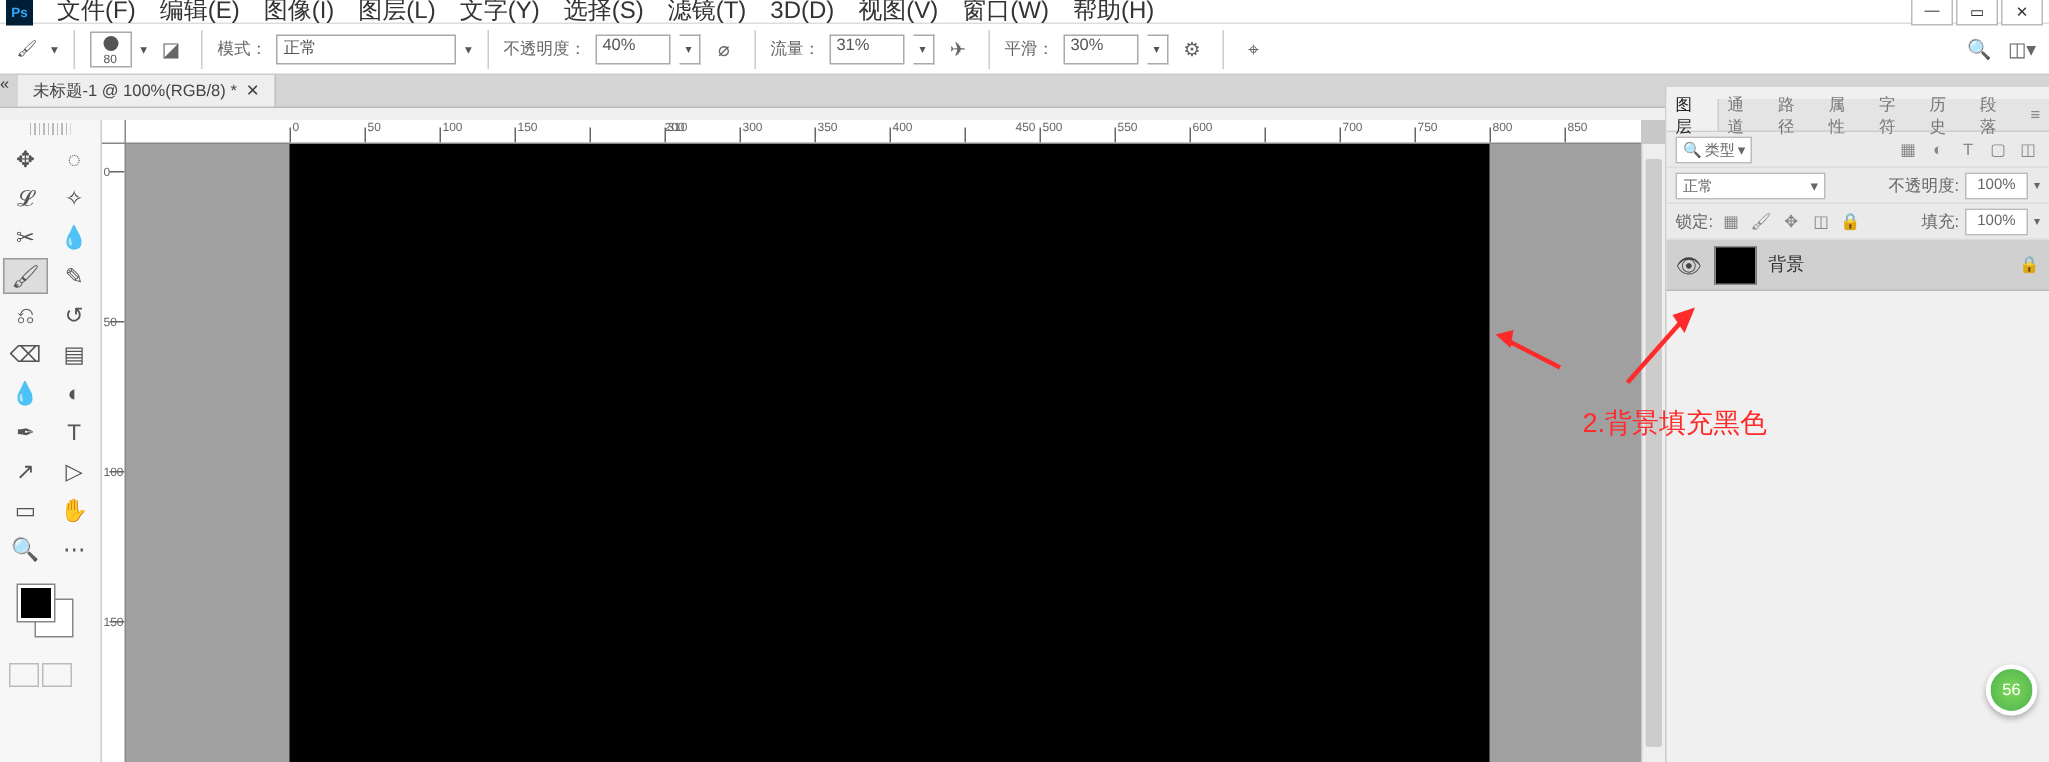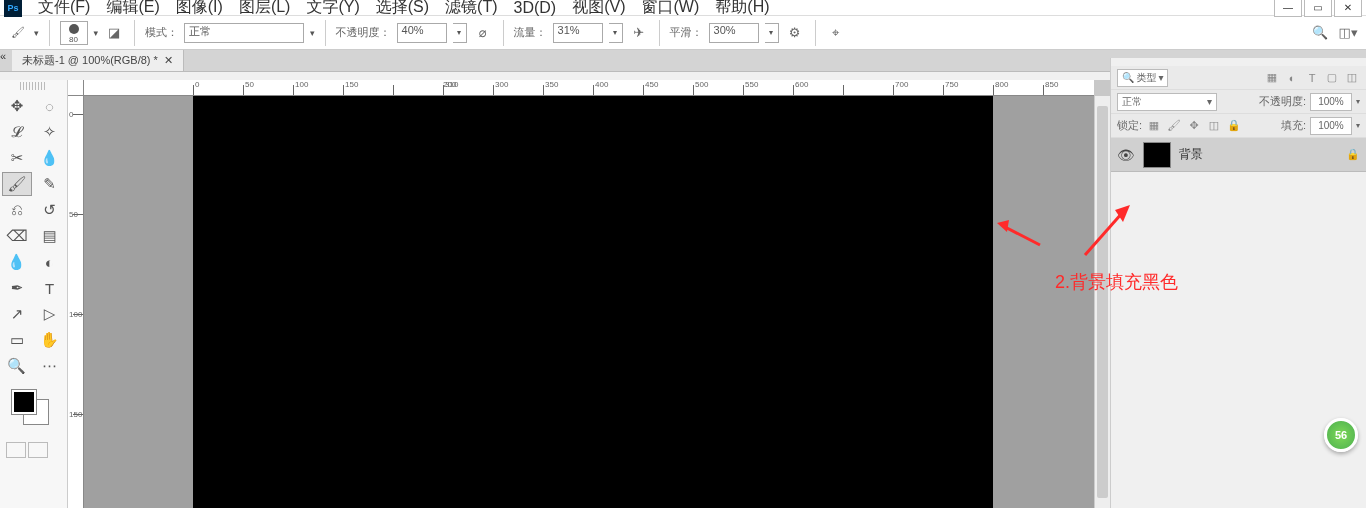--- a/index.html
+++ b/index.html
@@ -71,21 +71,21 @@
 .layer-row { display: flex; align-items: center; height: 34px; background: #d0d0d0; border-bottom: 1px solid #bbb; padding: 0 6px; gap: 8px; }
 .eye { font-size: 14px; color: #444; }
 .layer-thumb { width: 28px; height: 26px; background: #000; border: 1px solid #888; }
 .layer-name { font-size: 12px; color: #333; }
 .lock-icon { margin-left: auto; color: #888; }
 
 
 .annotation { position: absolute; color: #ff2a2a; font-size: 18px; font-weight: 500; pointer-events: none; }
 .arrow { position: absolute; pointer-events: none; }
 
-.badge { position: absolute; right: 8px; bottom: 56px; width: 34px; height: 34px; border-radius: 50%; background: radial-gradient(circle,#7ed957,#4caf50); border: 3px solid #fff; box-shadow: 0 2px 4px rgba(0,0,0,.3); color: #fff; display: flex; align-items: center; justify-content: center; font-size: 11px; font-weight: bold; }
+.badge { position: absolute; right: 8px; bottom: 31px; width: 34px; height: 34px; border-radius: 50%; background: radial-gradient(circle,#7ed957,#4caf50); border: 3px solid #fff; box-shadow: 0 2px 4px rgba(0,0,0,.3); color: #fff; display: flex; align-items: center; justify-content: center; font-size: 11px; font-weight: normal; }
 </style>
 </head>
 <body>
 
 <div class="menubar">
   <div class="ps-logo">Ps</div>
   <div class="menu-item">文件(F)</div>
   <div class="menu-item">编辑(E)</div>
   <div class="menu-item">图像(I)</div>
   <div class="menu-item">图层(L)</div>
@@ -200,21 +200,21 @@
         <div class="tick-lbl" style="left: 311px; margin-left: 48px;">200</div>
         <div class="tick-maj" style="left: 359px;"></div>
         <div class="tick-lbl" style="left: 361px;">310</div>
         <div class="tick-maj" style="left: 409px;"></div>
         <div class="tick-lbl" style="left: 411px;">300</div>
         <div class="tick-maj" style="left: 459px;"></div>
         <div class="tick-lbl" style="left: 461px;">350</div>
         <div class="tick-maj" style="left: 509px;"></div>
         <div class="tick-lbl" style="left: 511px;">400</div>
         <div class="tick-maj" style="left: 559px;"></div>
-        <div class="tick-lbl" style="left: 561px;">450</div>
+        <div class="tick-lbl" style="left: 593px;">450</div>
         <div class="tick-maj" style="left: 609px;"></div>
         <div class="tick-lbl" style="left: 611px;">500</div>
         <div class="tick-maj" style="left: 659px;"></div>
         <div class="tick-lbl" style="left: 661px;">550</div>
         <div class="tick-maj" style="left: 709px;"></div>
         <div class="tick-lbl" style="left: 711px;">600</div>
         <div class="tick-maj" style="left: 759px;"></div>
         <div class="tick-lbl" style="left: 761px; margin-top: 20px;">650</div>
         <div class="tick-maj" style="left: 809px;"></div>
         <div class="tick-lbl" style="left: 811px;">700</div>
@@ -241,20 +241,30 @@
   <div class="canvas-viewport">
     <div class="canvas-doc"></div>
   </div>
   <div class="scrollbar-v">
       <div class="scroll-thumb"></div>
     </div>
 </div>
 
 <div class="panels">
   <div class="panel-grip"></div>
+  <div class="panel-tabs">
+    <div class="panel-tab active">图层</div>
+    <div class="panel-tab">通道</div>
+    <div class="panel-tab">路径</div>
+    <div class="panel-tab">属性</div>
+    <div class="panel-tab">字符</div>
+    <div class="panel-tab">历史</div>
+    <div class="panel-tab">段落</div>
+    <div class="panel-menu">≡</div>
+  </div>
   <div class="panel-row">
     <div class="panel-combo">🔍 <span>类型</span> ▾</div>
     <div class="spacer"></div>
     <div class="mini-icon">▦</div>
     <div class="mini-icon">◐</div>
     <div class="mini-icon">T</div>
     <div class="mini-icon">▢</div>
     <div class="mini-icon">◫</div>
   </div>
   <div class="panel-row">

